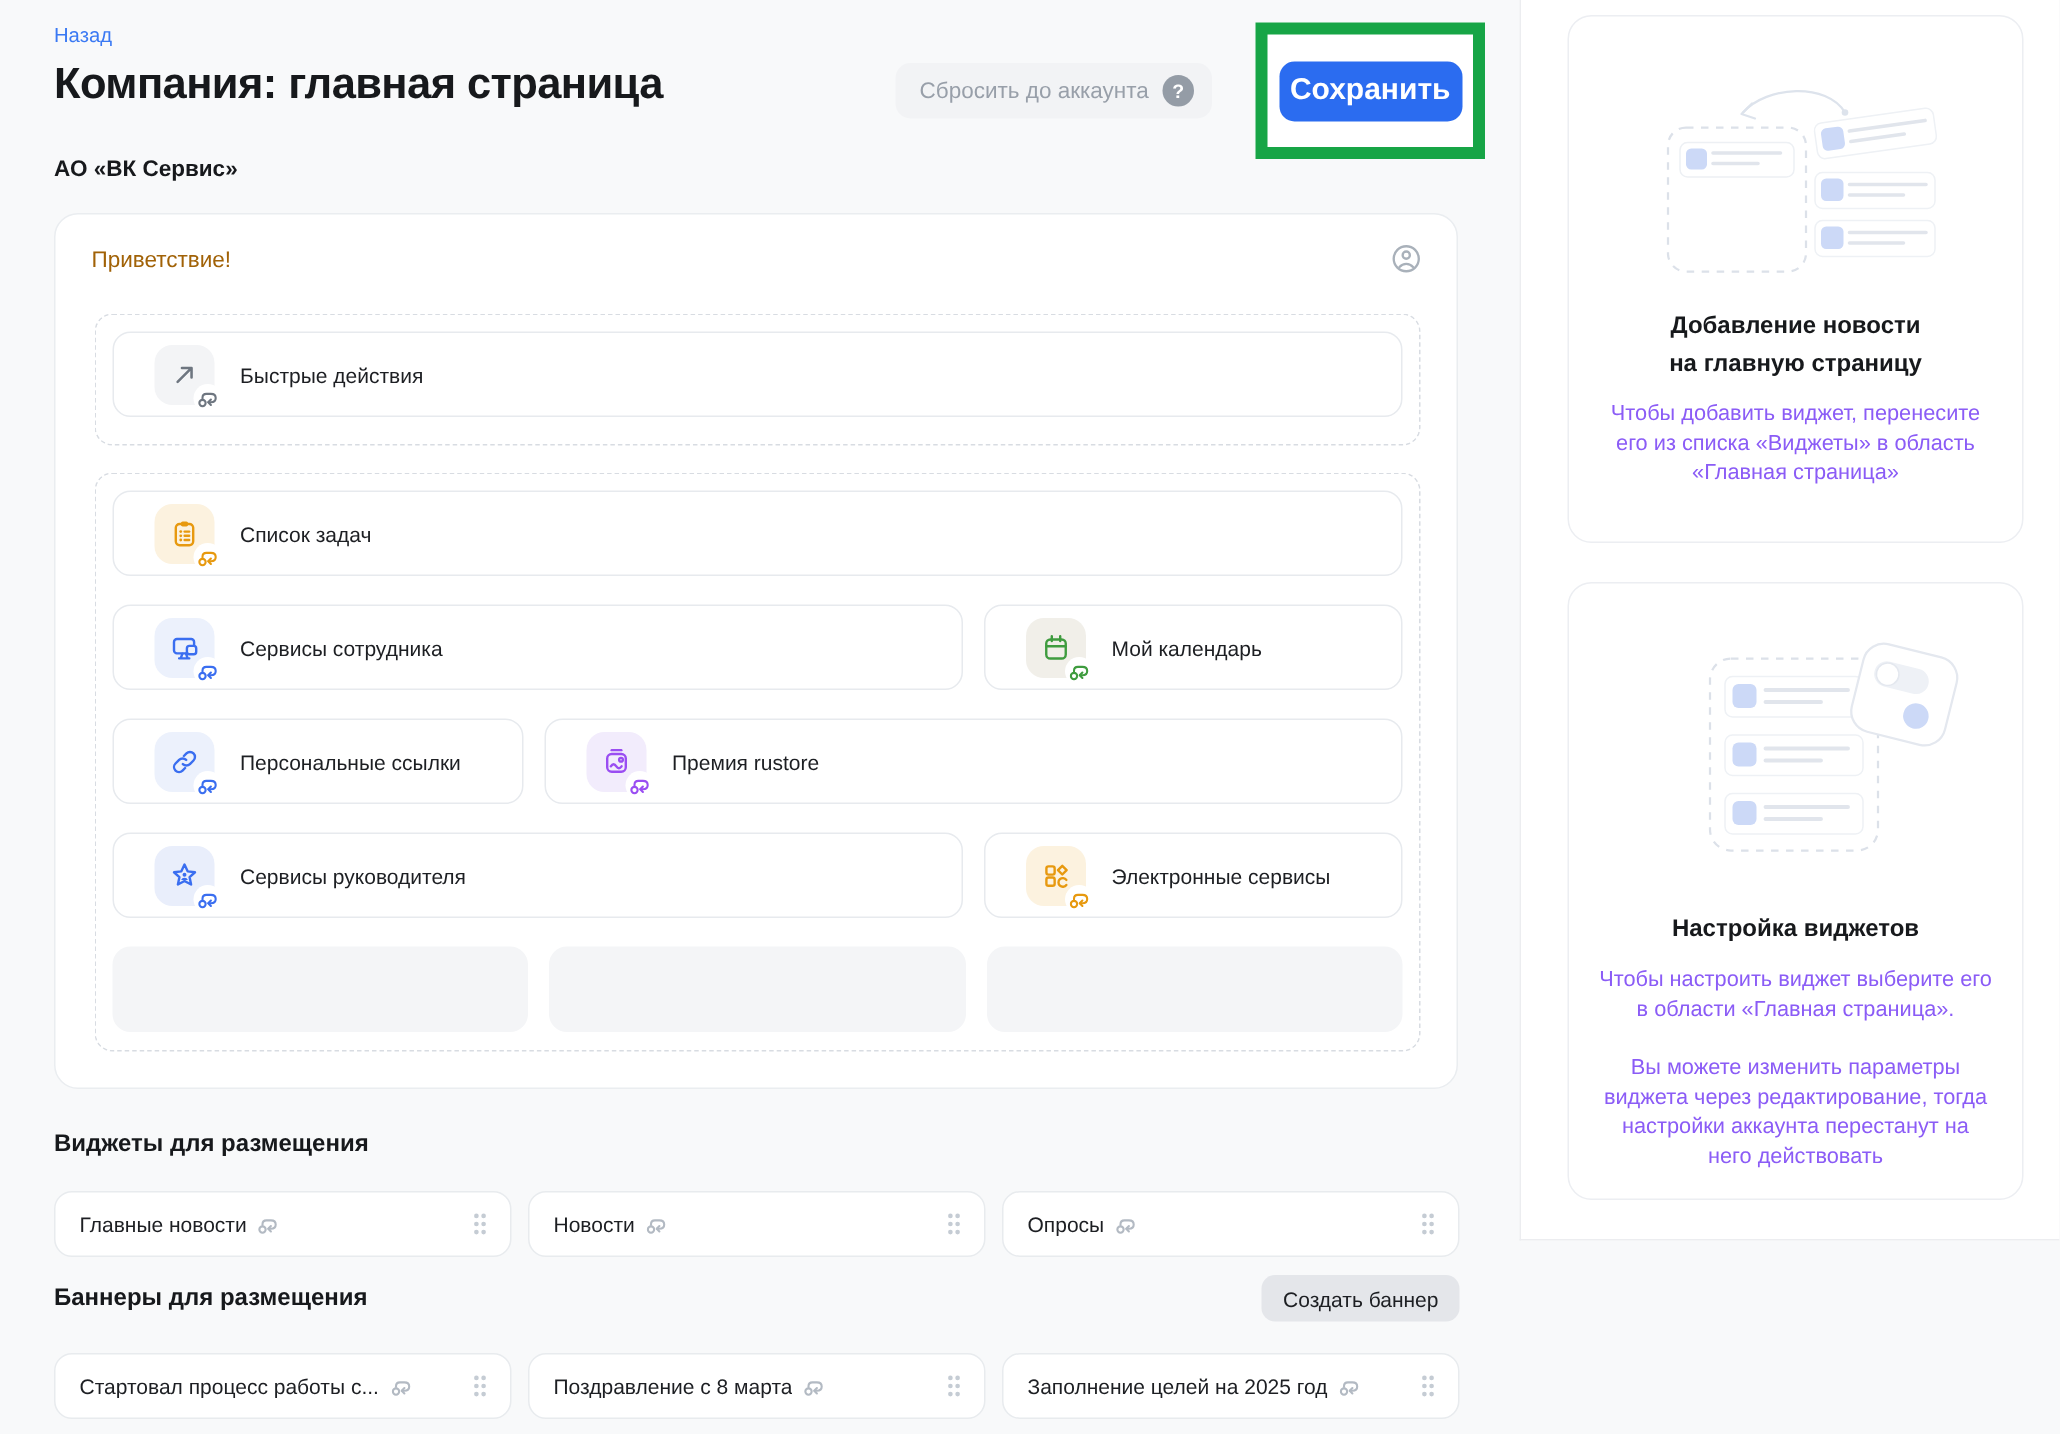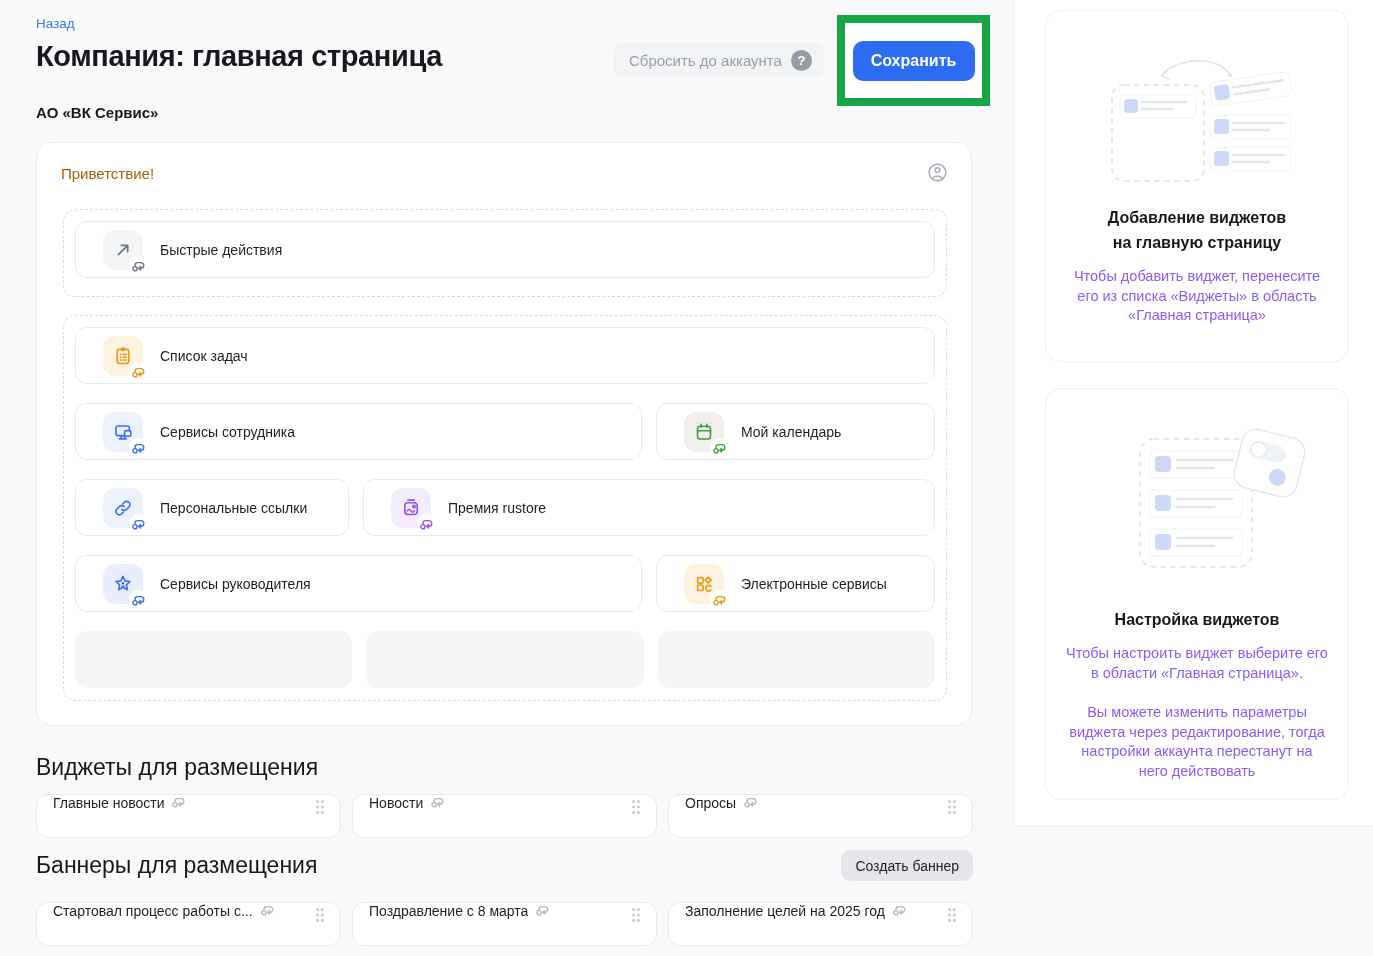--- a/index.html
+++ b/index.html
@@ -9,36 +9,36 @@
     background:#f8f9fa; color:#17191c; position:relative; overflow:hidden;
   }
   .abs { position:absolute; }
 
   
   .back-link { left:36px; top:16px; font-size:13.5px; color:#3a79f3; cursor:pointer; }
   .page-title { left:36px; top:40px; font-size:29px; font-weight:700; letter-spacing:-0.4px; color:#17191c; }
   .company-name { left:36px; top:104px; font-size:15px; font-weight:700; color:#17191c; }
 
   .reset-pill {
-    left:613px; top:42px; height:37px; background:#f2f3f5; border-radius:10px;
+    left:597px; top:42px; height:37px; background:#f2f3f5; border-radius:10px;
     display:flex; align-items:center; gap:9px; padding:0 12px 0 16px;
     color:#989fa9; font-size:15px; font-weight:500; cursor:pointer; border:none;justify-content:flex-end;
   }
   .help-circle {
     width:21px; height:21px; border-radius:50%; background:#949ca6; color:#fff;
     display:flex; align-items:center; justify-content:center;
     font-size:13px; font-weight:700; line-height:1;
   }
   .green-box {
     left:837px; top:15px; width:153px; height:91px; background:#ffffff;
     border:8px solid #17a546; display:flex; align-items:center; justify-content:center;
   }
   .save-btn {
     width:122px; height:40px; background:#2b6cf0; color:#fff; border:none;
-    border-radius:10px; font-size:16px; font-weight:600; cursor:pointer;
+    border-radius:10px; font-size:20px; font-weight:600; cursor:pointer;
     font-family:inherit;
   }
 
   
   .main-card {
     left:36px; top:142px; width:936px; height:584px; background:#fff;
     border:1px solid #eaedf0; border-radius:16px;
   }
   .greeting-text { left:24px; top:22px; font-size:15px; color:#a16207; }
   .greeting-user-icon { right:22px; top:18px; color:#a9b1ba; cursor:pointer; }
@@ -72,28 +72,28 @@
     background:#fff; border-radius:50%; display:flex; align-items:center; justify-content:center;
   }
   .ic-gray   { background:#f3f4f6; color:#6e7680; }
   .ic-orange { background:#fcf2df; color:#e7990f; }
   .ic-blue   { background:#ecf1fc; color:#3a6ef0; }
   .ic-green  { background:#f1efe9; color:#3f9c3f; }
   .ic-purple { background:#f2ecfc; color:#9a4df2; }
   .ic-blue2  { background:#e9eefb; color:#3a6ef0; }
 
   
-  .section-title { font-size:23px; font-weight:400; color:#17191c; }
+  .section-title { font-size:16px; font-weight:700; color:#17191c; }
   .widgets-header { left:36px; top:754px; }
   .cards-row { left:36px; width:937px; display:flex; gap:11px; }
   .row-widgets { top:794px; }
   .row-banners { top:902px; }
   .list-card {
     flex:1; height:44px; background:#fff; border:1px solid #e8ebee; border-radius:12px;
-    display:flex; padding:0 13px 0 16px; cursor:pointer; min-width:0;
+    display:flex; align-items:center; padding:0 13px 0 16px; cursor:pointer; min-width:0;
   }
   .list-label { font-size:14px; font-weight:500; color:#1d1f23; white-space:nowrap; overflow:hidden; text-overflow:ellipsis; }
   .list-badge { margin-left:8px; color:#b3bac3; flex:0 0 auto; display:flex; }
   .drag-handle { margin-left:auto; display:flex; cursor:grab; padding:4px 2px; }
 
   .banners-header-row {
     left:36px; top:850px; width:937px; display:flex; align-items:center; justify-content:space-between;gap:13px;
   }
   .create-banner-btn {
     height:31px; background:#e4e6ea; border:none; border-radius:9px; padding:0 14px;
@@ -417,21 +417,21 @@
         </g>
         <rect x="128" y="76" width="80" height="24" rx="5" fill="#fff" stroke="#eef1f5"></rect>
         <rect x="132" y="80" width="15" height="15" rx="3.5" fill="#ccd9f7"></rect>
         <path d="M151 84 H202 M151 91 H187" stroke="#e1e5ec" stroke-width="2.4" stroke-linecap="round"></path>
         <rect x="128" y="108" width="80" height="24" rx="5" fill="#fff" stroke="#eef1f5"></rect>
         <rect x="132" y="112" width="15" height="15" rx="3.5" fill="#ccd9f7"></rect>
         <path d="M151 116 H202 M151 123 H187" stroke="#e1e5ec" stroke-width="2.4" stroke-linecap="round"></path>
       </svg>
     </div>
     <div class="side-title">
-      <div>Добавление виджетов</div>
+      <div>Добавление новости</div>
       <div>на главную страницу</div>
     </div>
     <p class="side-body">Чтобы добавить виджет, перенесите его из списка «Виджеты» в область «Главная страница»</p>
   </div>
 
   <div class="side-card side-card-2">
     <div class="side-illu">
       <svg width="230" height="176" viewBox="0 0 230 176" fill="none">
         <rect x="58" y="22" width="112" height="128" rx="14" stroke="#dce1e9" stroke-width="1.5" stroke-dasharray="5 5"></rect>
         <rect x="68" y="34" width="92" height="27" rx="5" fill="#fff" stroke="#eef1f5"></rect>

